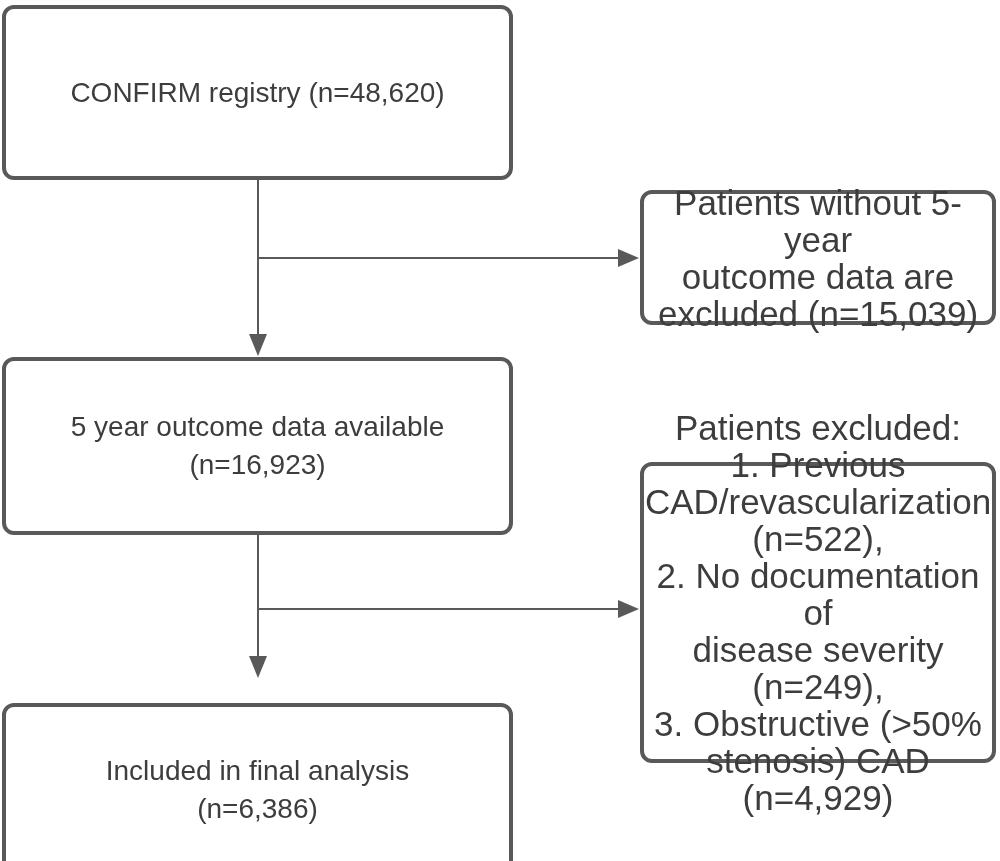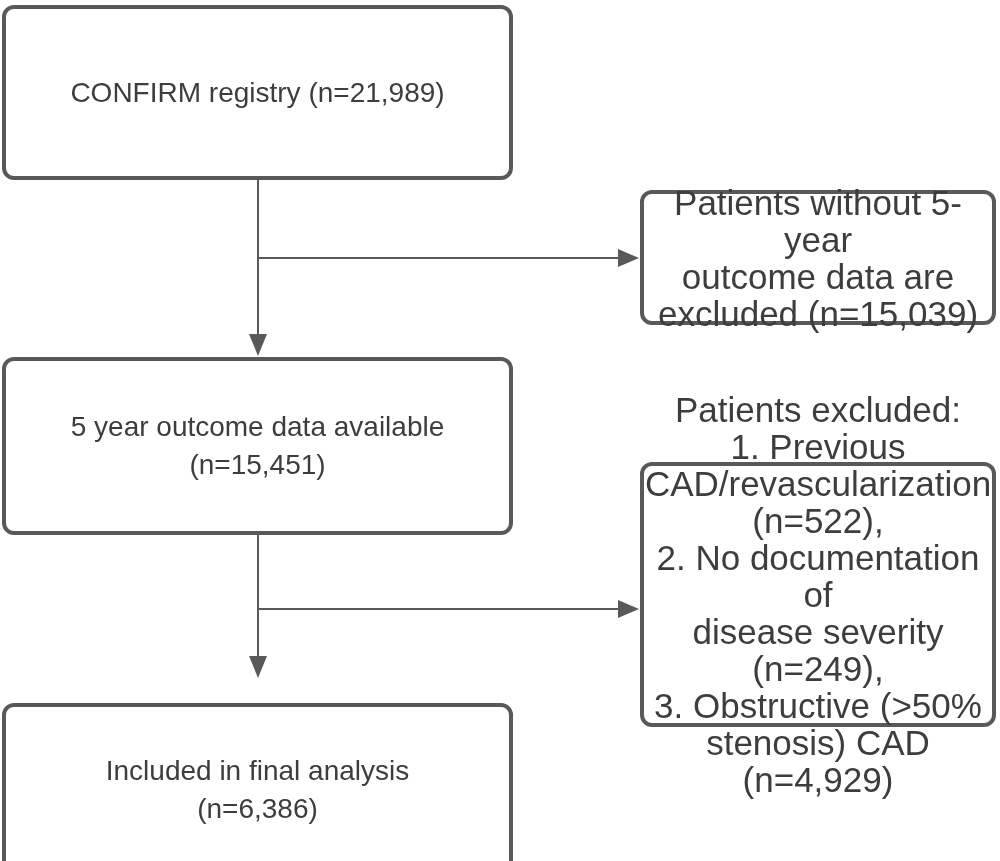--- a/index.html
+++ b/index.html
@@ -41,21 +41,21 @@
   .box-right {
     left: 640px;
     width: 356px;
     font-size: 35px;
     line-height: 37px;
   }
   #box-registry  { top: 5px;   height: 175px; }
   #box-outcome   { top: 357px; height: 178px; }
   #box-final     { top: 703px; height: 174px; }
   #box-no-outcome{ top: 190px; height: 135px; }
-  #box-excluded  { top: 462px; height: 265px; }
+  #box-excluded  { top: 462px; height: 301px; }
   .edges {
     position: absolute;
     left: 0;
     top: 0;
     width: 1000px;
     height: 861px;
     pointer-events: none;
   }
   .edge-line {
     stroke: #595959;
@@ -66,32 +66,32 @@
     fill: #595959;
     stroke: none;
   }
 </style>
 </head>
 <body>
 
 <div class="canvas">
 
   <div class="box box-left" id="box-registry">
-    <span class="box-label">CONFIRM registry (n=21,989)</span>
+    <span class="box-label">CONFIRM registry (n=48,620)</span>
   </div>
 
   <div class="box box-right" id="box-no-outcome">
     <span class="box-label">Patients without 5-year
 outcome data are
 excluded (n=15,039)</span>
   </div>
 
   <div class="box box-left" id="box-outcome">
     <span class="box-label">5 year outcome data available
-(n=15,451)</span>
+(n=16,923)</span>
   </div>
 
   <div class="box box-right" id="box-excluded">
     <span class="box-label">Patients excluded:
 1. Previous
 CAD/revascularization
 (n=522),
 2. No documentation of
 disease severity (n=249),
 3. Obstructive (&gt;50%

